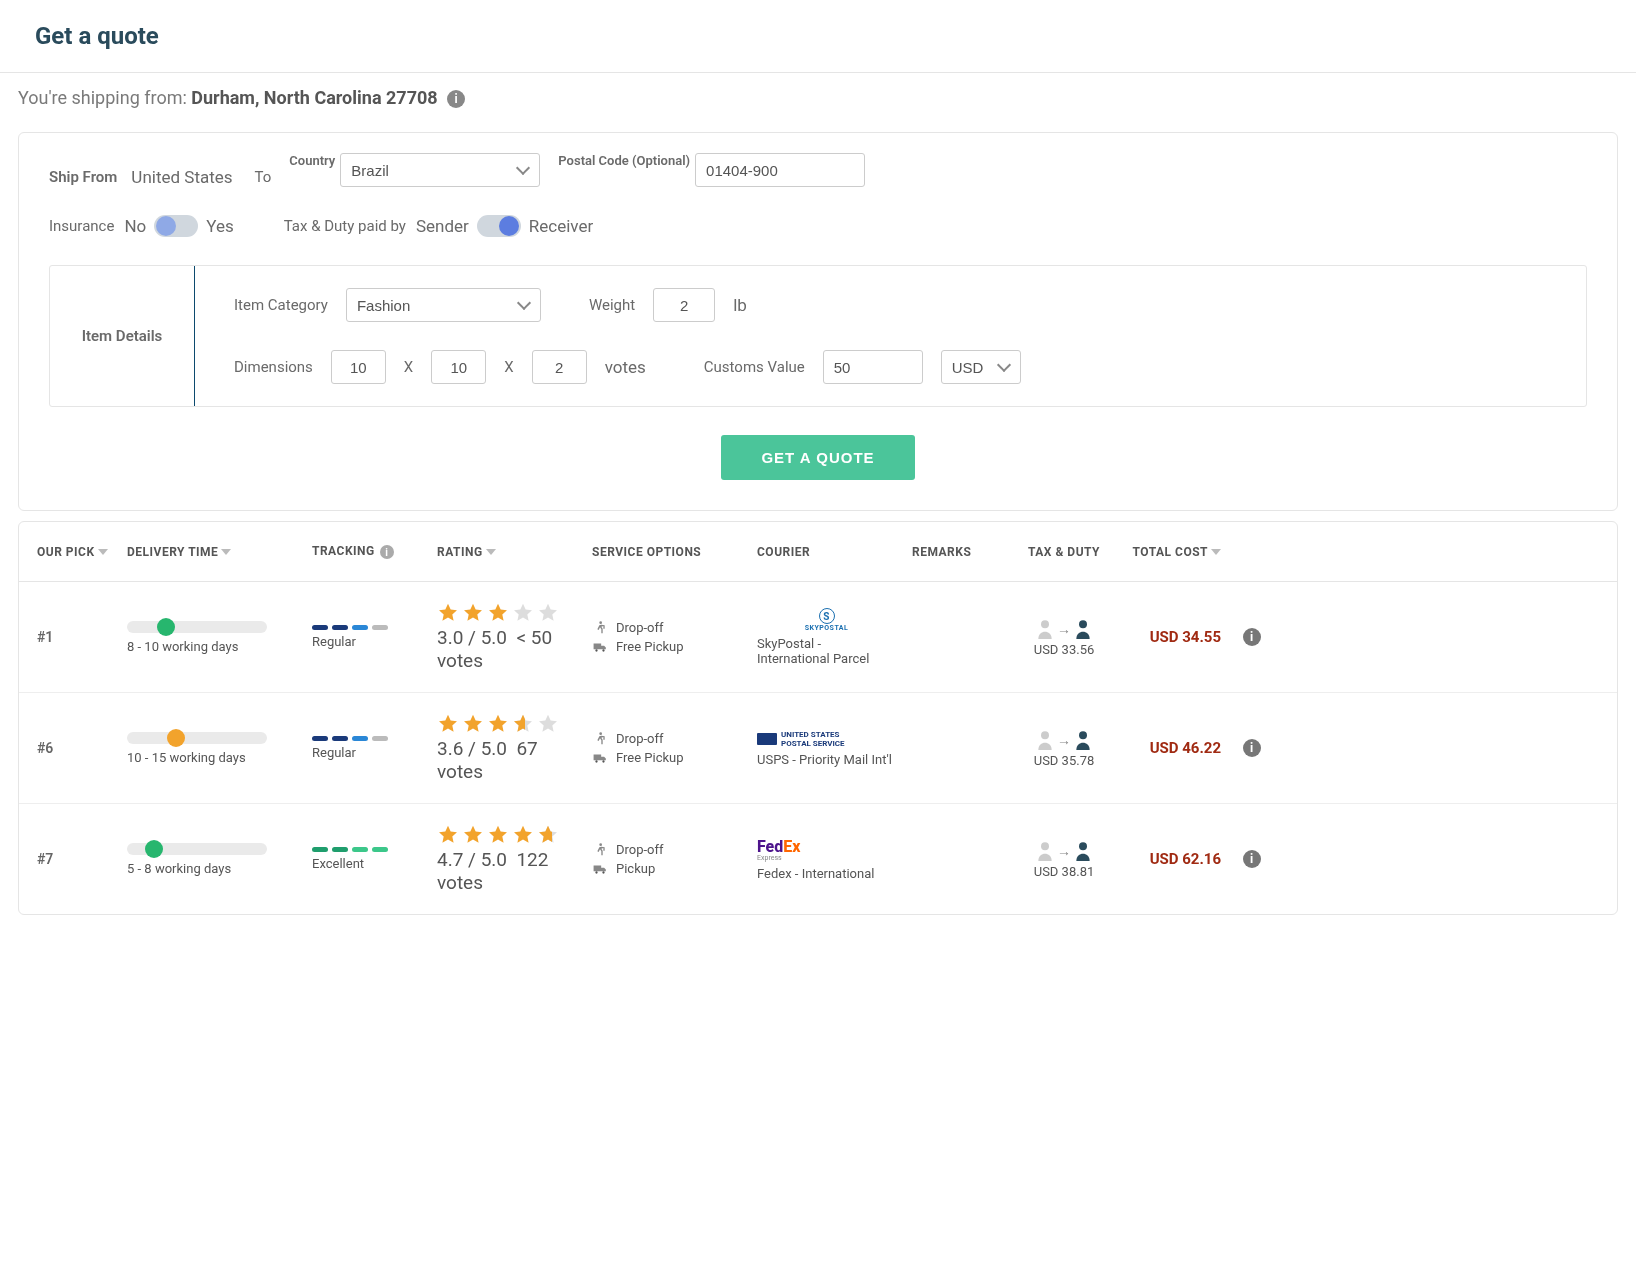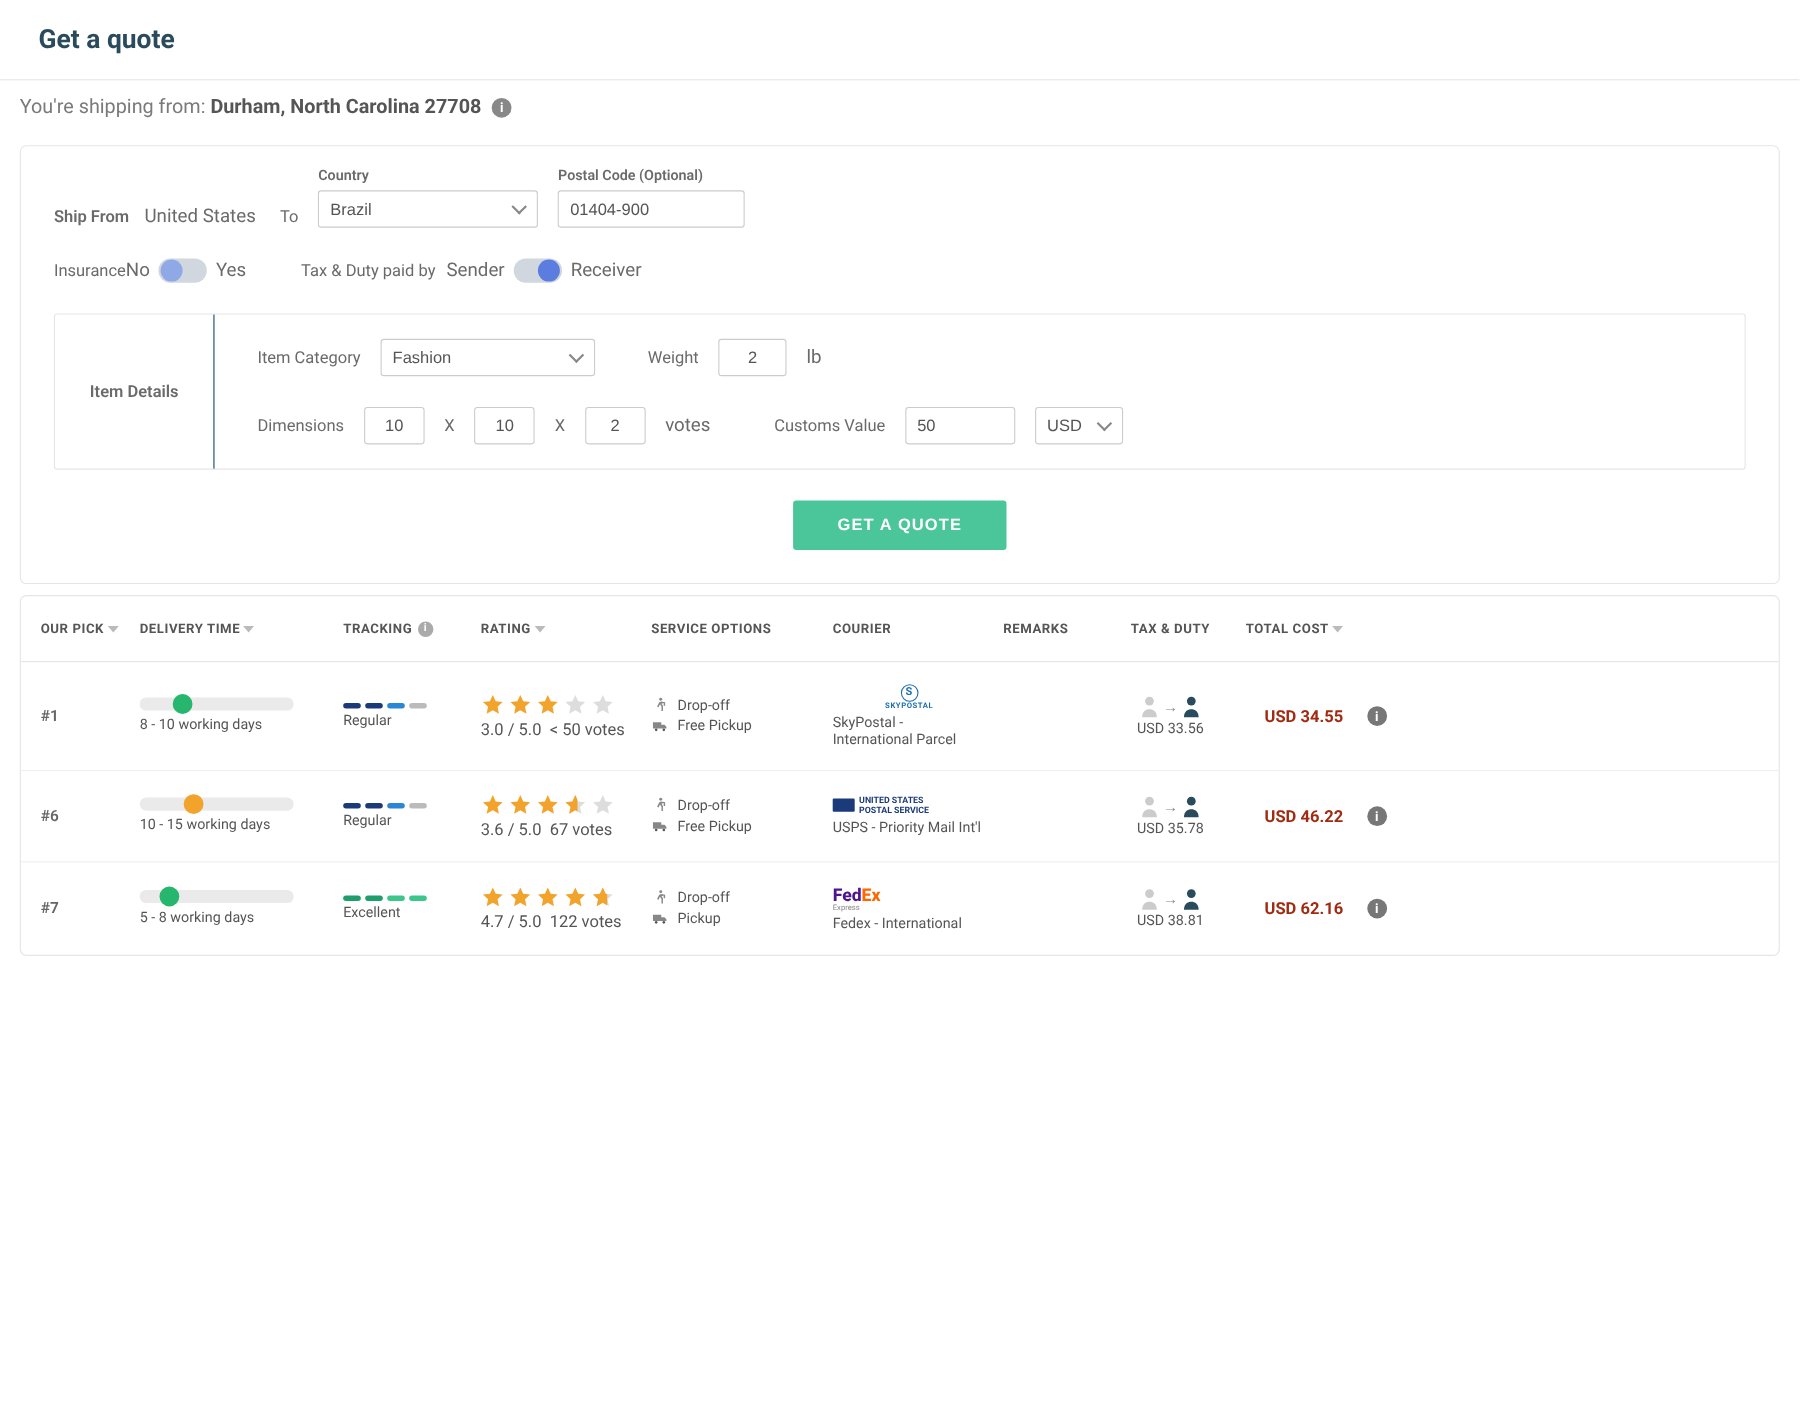--- a/index.html
+++ b/index.html
@@ -6,21 +6,21 @@
   body { font-family: -apple-system, BlinkMacSystemFont, "Segoe UI", Roboto, Arial, sans-serif; background: #fff; color: #333; font-size: 14px; }
   .header { padding: 22px 35px; border-bottom: 1px solid #e5e5e5; }
   .header h1 { font-size: 24px; font-weight: 700; color: #2a4b5c; }
   .ship-from-bar { padding: 14px 18px; color: #7a7a7a; font-size: 18px; }
   .ship-from-bar strong { color: #555; font-weight: 700; }
   .info-icon { display: inline-flex; width: 18px; height: 18px; background: #888; border-radius: 50%; color: #fff; align-items: center; justify-content: center; font-size: 12px; font-weight: bold; vertical-align: middle; margin-left: 5px; cursor: pointer; }
   .panel { margin: 10px 18px; border: 1px solid #e5e5e5; border-radius: 6px; padding: 20px 0 30px 0; background: #fff; }
   .row { display: flex; align-items: flex-end; gap: 18px; padding: 0 30px; flex-wrap: wrap; }
   .lbl { color: #6a6a6a; font-size: 15px; }
   .static-val { color: #6a6a6a; font-size: 17px; }
-  .field { display: flex; flex-direction: column; gap: 5px; }
+  .field { display: flex; flex-direction: row; gap: 5px; }
   .select, .input { height: 34px; border: 1px solid #ccc; border-radius: 3px; padding: 0 10px; font-size: 15px; color: #555; background: #fff; }
   .select { min-width: 200px; appearance: none; position: relative; }
   .select-wrap { position: relative; }
   .select-wrap::after { content: ""; position: absolute; right: 12px; top: 50%; width: 8px; height: 8px; border-right: 2px solid #888; border-bottom: 2px solid #888; transform: translateY(-70%) rotate(45deg); pointer-events: none;}
   .row2 { display: flex; align-items: center; gap: 50px; padding: 28px 30px 0 30px; flex-wrap: wrap; }
   .toggle { position: relative; width: 44px; height: 22px; background: #d0d7de; border-radius: 20px; display: inline-block; vertical-align: middle; margin: 0 8px; cursor: pointer; }
   .toggle .knob { position: absolute; width: 20px; height: 20px; border-radius: 50%; top: 1px; left: 2px; background: #8fa9e6; transition: left .2s; }
   .toggle.on .knob { left: 22px; background: #5c7de0; }
   .item-details-box { display: flex; border: 1px solid #e5e5e5; margin: 28px 30px 0 30px; border-radius: 3px; }
   .item-details-left { width: 145px; display: flex; align-items: center; justify-content: center; border-right: 1px solid #0c4a6e; color: #6a6a6a; font-size: 15px; font-weight: 600; }
@@ -49,21 +49,21 @@
   .pick-num { color: #666; font-weight: 600; }
   .time-bar { width: 140px; height: 12px; background: #eaeaea; border-radius: 6px; position: relative; margin-bottom: 6px; }
   .time-dot { position: absolute; width: 18px; height: 18px; border-radius: 10px; top: -3px; }
   .time-text { font-size: 13px; color: #555; }
   .track-segs { display: flex; gap: 4px; margin-bottom: 4px; }
   .seg { width: 16px; height: 5px; border-radius: 3px; }
   .track-text { font-size: 13px; color: #555; }
   .stars { display: flex; gap: 3px; margin-bottom: 2px; }
   .star { width: 22px; height: 22px; display: inline-block; position: relative;}
   .star svg { width: 22px; height: 22px; }
-  .rating-text { font-size: 15px; color: #555; }
+  .rating-text { font-size: 19px; color: #555; }
   .svc-line { display: flex; gap: 8px; align-items: center; font-size: 13px; color: #555; margin: 3px 0; }
   .svc-icon { width: 16px; height: 16px; display: inline-flex; align-items: center; justify-content: center; color: #888;}
   .courier-name { font-size: 13px; color: #555; margin-top: 4px; }
   .tax-flow { display: flex; align-items: center; gap: 4px; justify-content: center; margin-bottom: 2px;}
   .person { width: 16px; height: 22px; }
   .arrow { color: #888; font-size: 14px; }
   .tax-amt { font-size: 13px; color: #555; text-align: center;}
   .total { font-weight: 700; color: #a02a12; font-size: 15px; text-align: right;}
   .logo-skypostal { display: flex; flex-direction: column; align-items: center; font-size: 7px; color: #1a6fb0; font-weight:700; letter-spacing:0.5px;}
   .logo-skypostal .sp-circle { width: 16px; height: 16px; border: 1.5px solid #1a6fb0; border-radius: 50%; display:flex;align-items:center;justify-content:center;color:#1a6fb0;font-size:10px;font-weight:bold;}
@@ -104,21 +104,21 @@
     </div>
     <div class="field">
       <span class="lbl" style="font-weight:600;font-size:13px;">Postal Code (Optional)</span>
       <input class="input" style="width: 170px;" value="01404-900">
     </div>
   </div>
 
   <div class="row2">
     <div style="display:flex;align-items:center;">
       <span class="lbl">Insurance</span>
-      <span class="static-val" style="">No</span>
+      <span class="static-val" style="margin-left:10px;">No</span>
       <span class="toggle">
           <span class="knob"></span>
         </span>
       <span class="static-val">Yes</span>
     </div>
     <div style="display:flex;align-items:center;">
       <span class="lbl">Tax &amp; Duty paid by</span>
       <span class="static-val" style="margin-left:10px;">Sender</span>
       <span class="toggle on">
           <span class="knob"></span>

